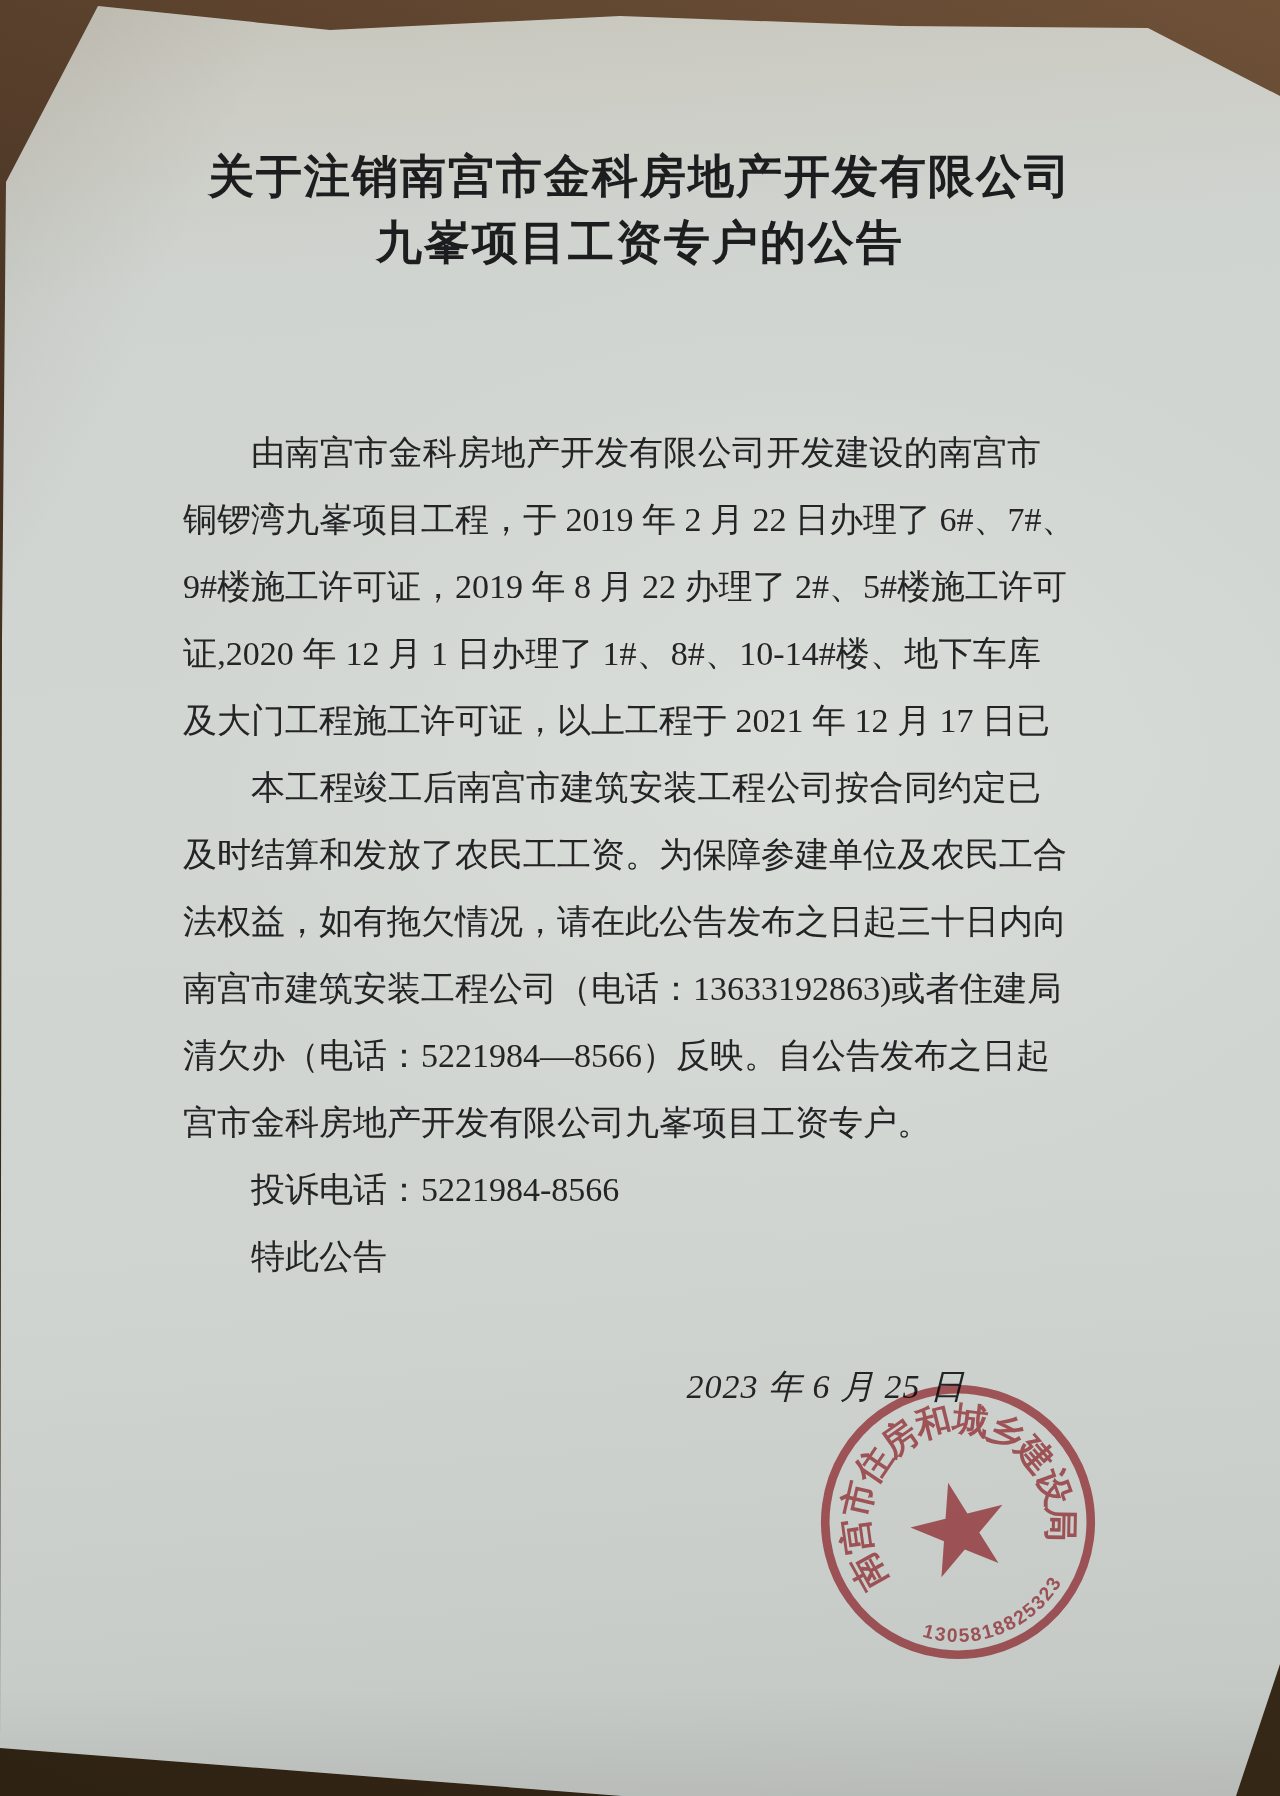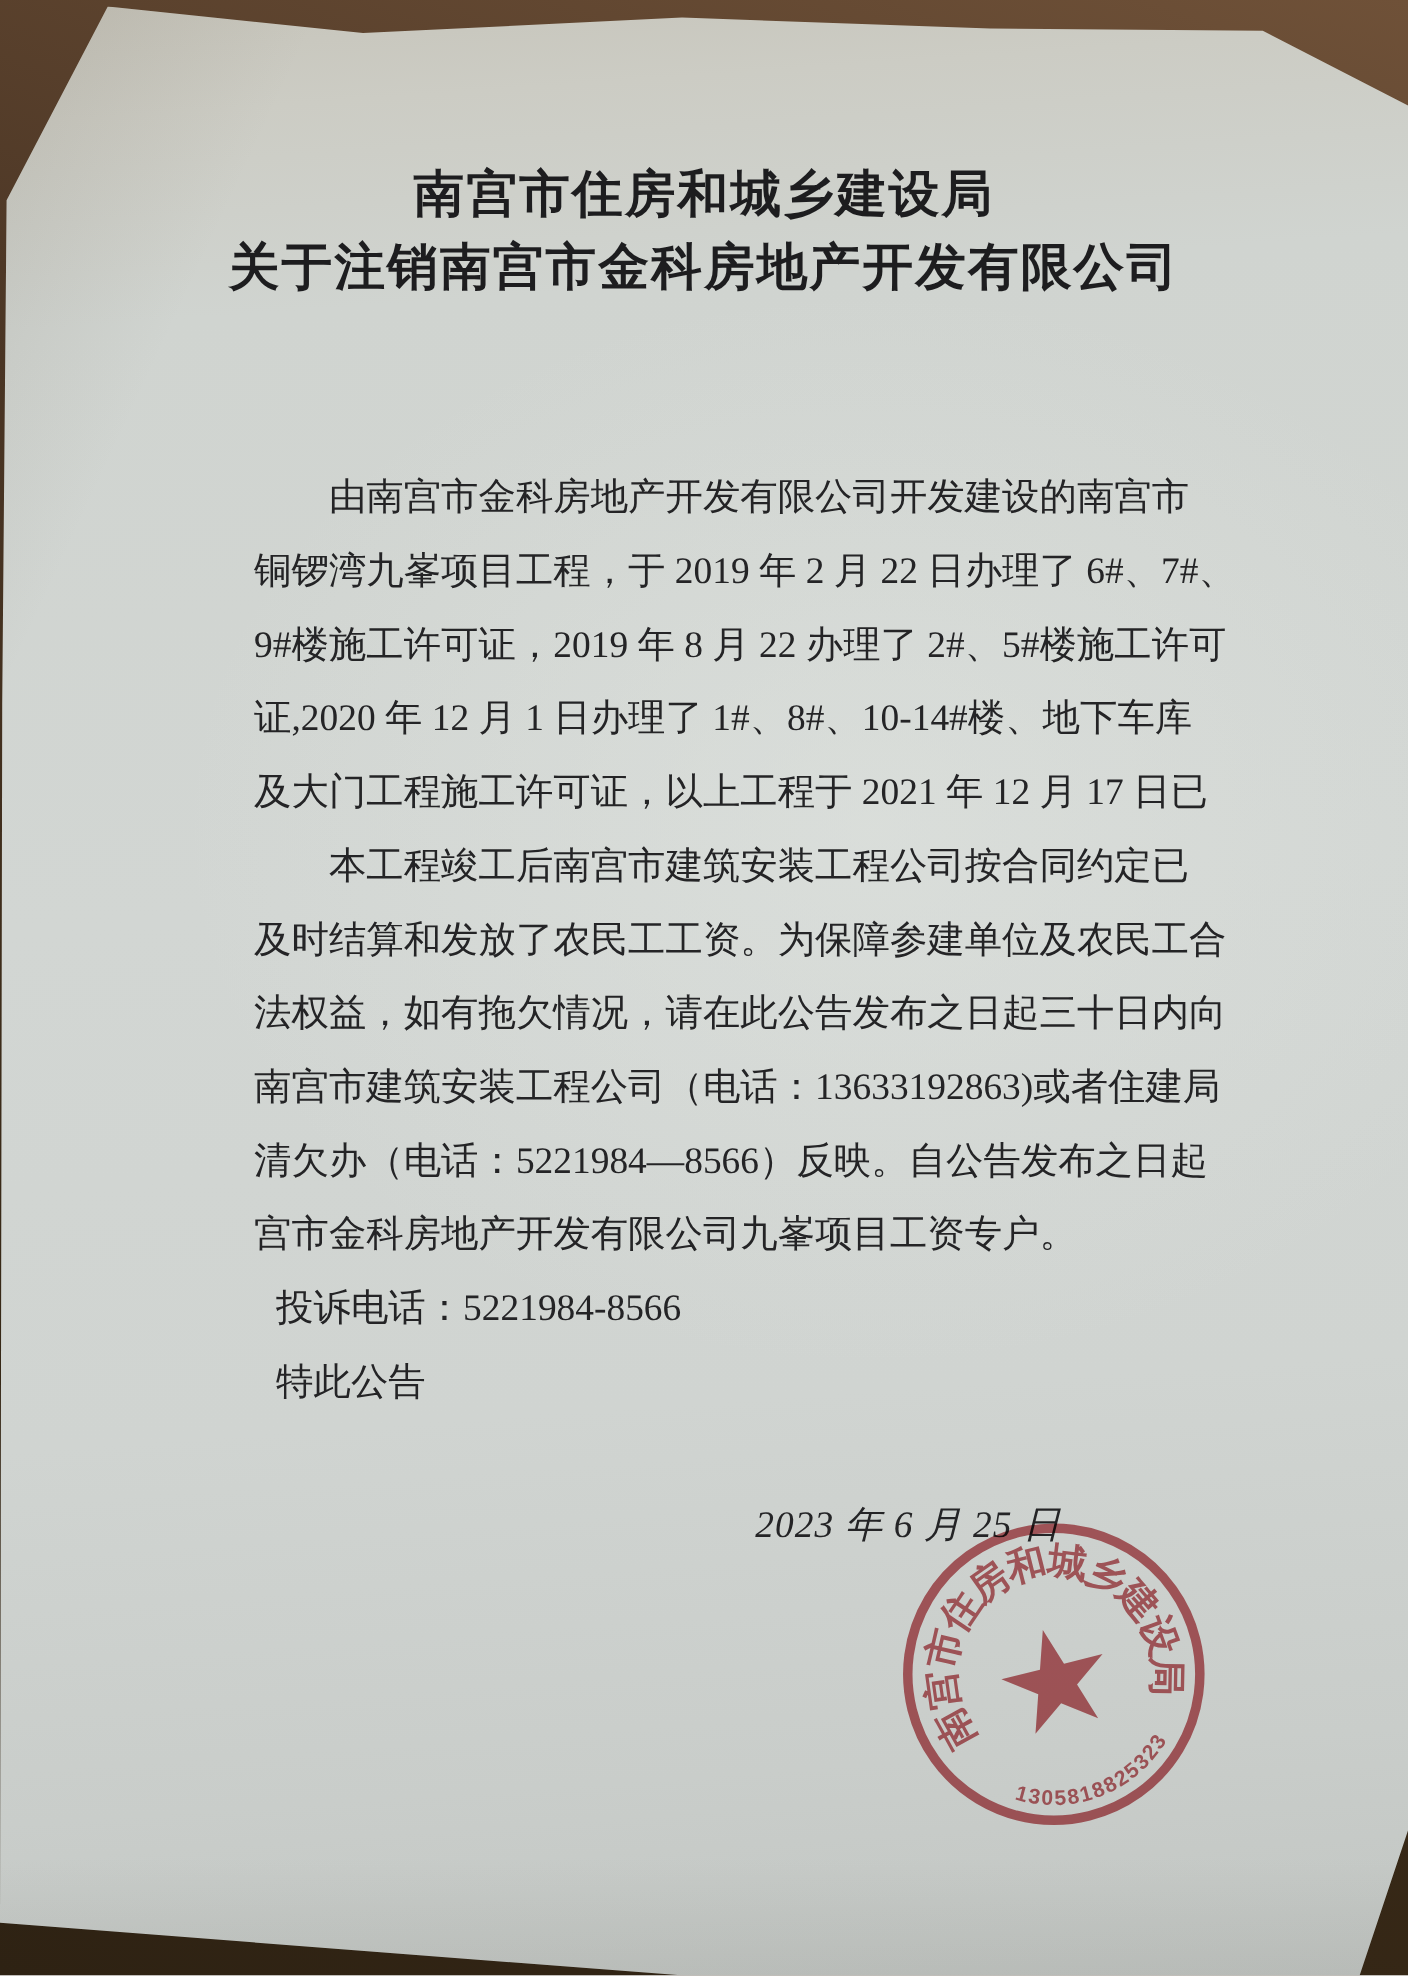--- a/index.html
+++ b/index.html
@@ -28,21 +28,21 @@
     position:absolute;left:0;right:0;top:143px;
     text-align:center;
     font-family:"Liberation Sans","DejaVu Sans",sans-serif;
     font-weight:700;font-size:46px;line-height:66px;letter-spacing:2px;
     color:#1d1d1f;
   }
   .body-block{
     position:absolute;left:183px;top:419px;width:858px;
     font-size:34px;line-height:67px;color:#242426;
   }
-  .line{height:67px;white-space:nowrap;text-align:justify;text-align-last:justify;overflow:visible;margin-left:48px;}
+  .line{height:67px;white-space:nowrap;text-align:justify;text-align-last:justify;overflow:visible;}
   .line.last{text-align-last:left;}
   .line.indent{text-indent:68px;}
   .plain-line{height:67px;text-indent:68px;}
   .date-line{
     height:67px;margin-top:63px;
     text-align:right;padding-right:76px;
     letter-spacing:1px;
     font-style:italic;
   }
   .seal{
@@ -55,22 +55,22 @@
 </head>
 <body>
 
 <div class="stage">
 
   <div class="paper"></div>
 
   <div class="doc">
 
     <div class="title-block">
-      <div>南宫市住房和城乡建设局</div>
       <div>关于注销南宫市金科房地产开发有限公司</div>
+      <div>九峯项目工资专户的公告</div>
     </div>
 
     <div class="body-block">
       <div id="para-mount">
           <div class="line indent">由南宫市金科房地产开发有限公司开发建设的南宫市</div>
           <div class="line">铜锣湾九峯项目工程，于 2019 年 2 月 22 日办理了 6#、7#、</div>
           <div class="line">9#楼施工许可证，2019 年 8 月 22 办理了 2#、5#楼施工许可</div>
           <div class="line">证,2020 年 12 月 1 日办理了 1#、8#、10-14#楼、地下车库</div>
           <div class="line">及大门工程施工许可证，以上工程于 2021 年 12 月 17 日已</div>
           <div class="line indent">本工程竣工后南宫市建筑安装工程公司按合同约定已</div>

